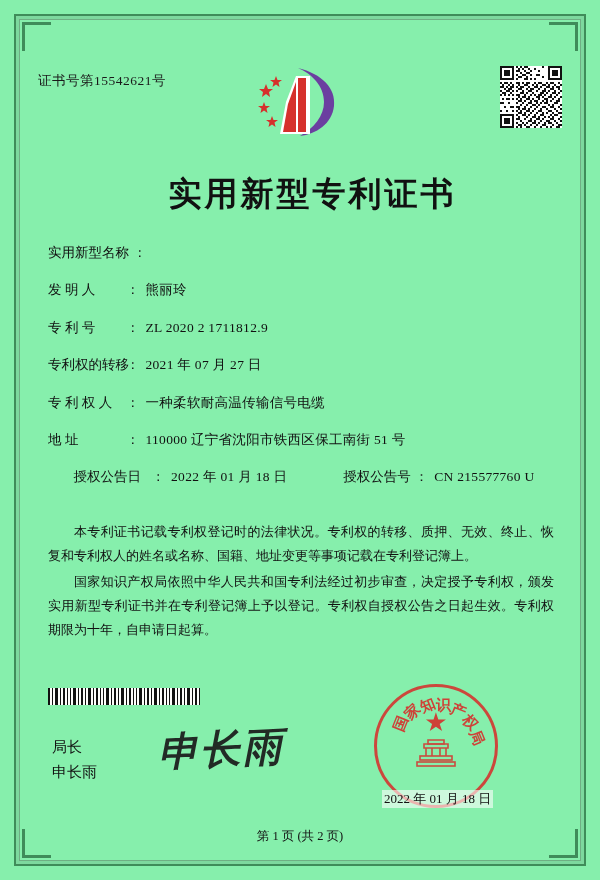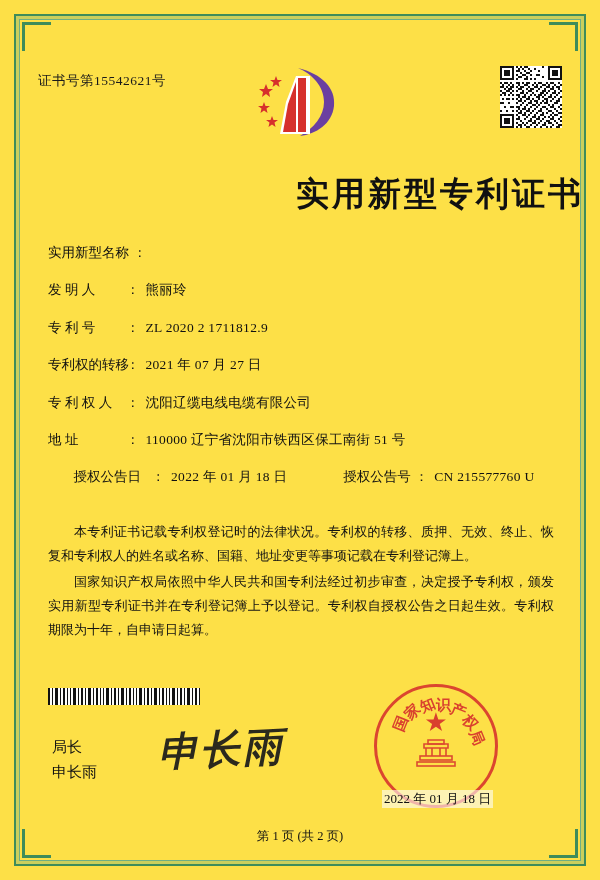--- a/index.html
+++ b/index.html
@@ -11,21 +11,21 @@
     width: 600px;
     height: 880px;
     font-family: "Liberation Serif", "DejaVu Serif", serif;
     color: #1a1a1a;
     overflow: hidden;
   }
   .page {
     position: relative;
     width: 600px;
     height: 880px;
-    background: #fde047;
+    background: #86efac;
     box-sizing: border-box;
   }
   
   .border-outer {
     position: absolute;
     left: 14px;
     top: 14px;
     right: 14px;
     bottom: 14px;
     border: 2px solid #3f8c5a;
@@ -87,21 +87,21 @@
     height: 62px;
     background: #ffffff;
   }
   .qr svg { display: block; }
 
   .title {
     position: absolute;
     left: 0;
     right: 16px;
     top: 172px;
-    text-align: right;
+    text-align: center;
     font-size: 33px;
     font-weight: bold;
     letter-spacing: 3px;
     color: #111;
     font-family: "Liberation Serif", "DejaVu Serif", serif;
     margin-left: 41px;
   }
 
   .fields {
     position: absolute;
@@ -571,21 +571,21 @@
 
     <div class="field-row">
       <span class="field-label lbl-fixed">专利权的转移</span>
       <span class="field-colon">：</span>
       <span class="field-value">2021 年 07 月 27 日</span>
     </div>
 
     <div class="field-row">
       <span class="field-label lbl-fixed">专 利 权 人</span>
       <span class="field-colon">：</span>
-      <span class="field-value">沈阳辽缆电线电缆有限公司</span>
+      <span class="field-value">一种柔软耐高温传输信号电缆</span>
     </div>
 
     <div class="field-row">
       <span class="field-label lbl-fixed">地 址</span>
       <span class="field-colon">：</span>
       <span class="field-value">110000 辽宁省沈阳市铁西区保工南街 51 号</span>
     </div>
 
     <div class="field-row split">
       <span class="field-label lbl-fixed">授权公告日</span>

